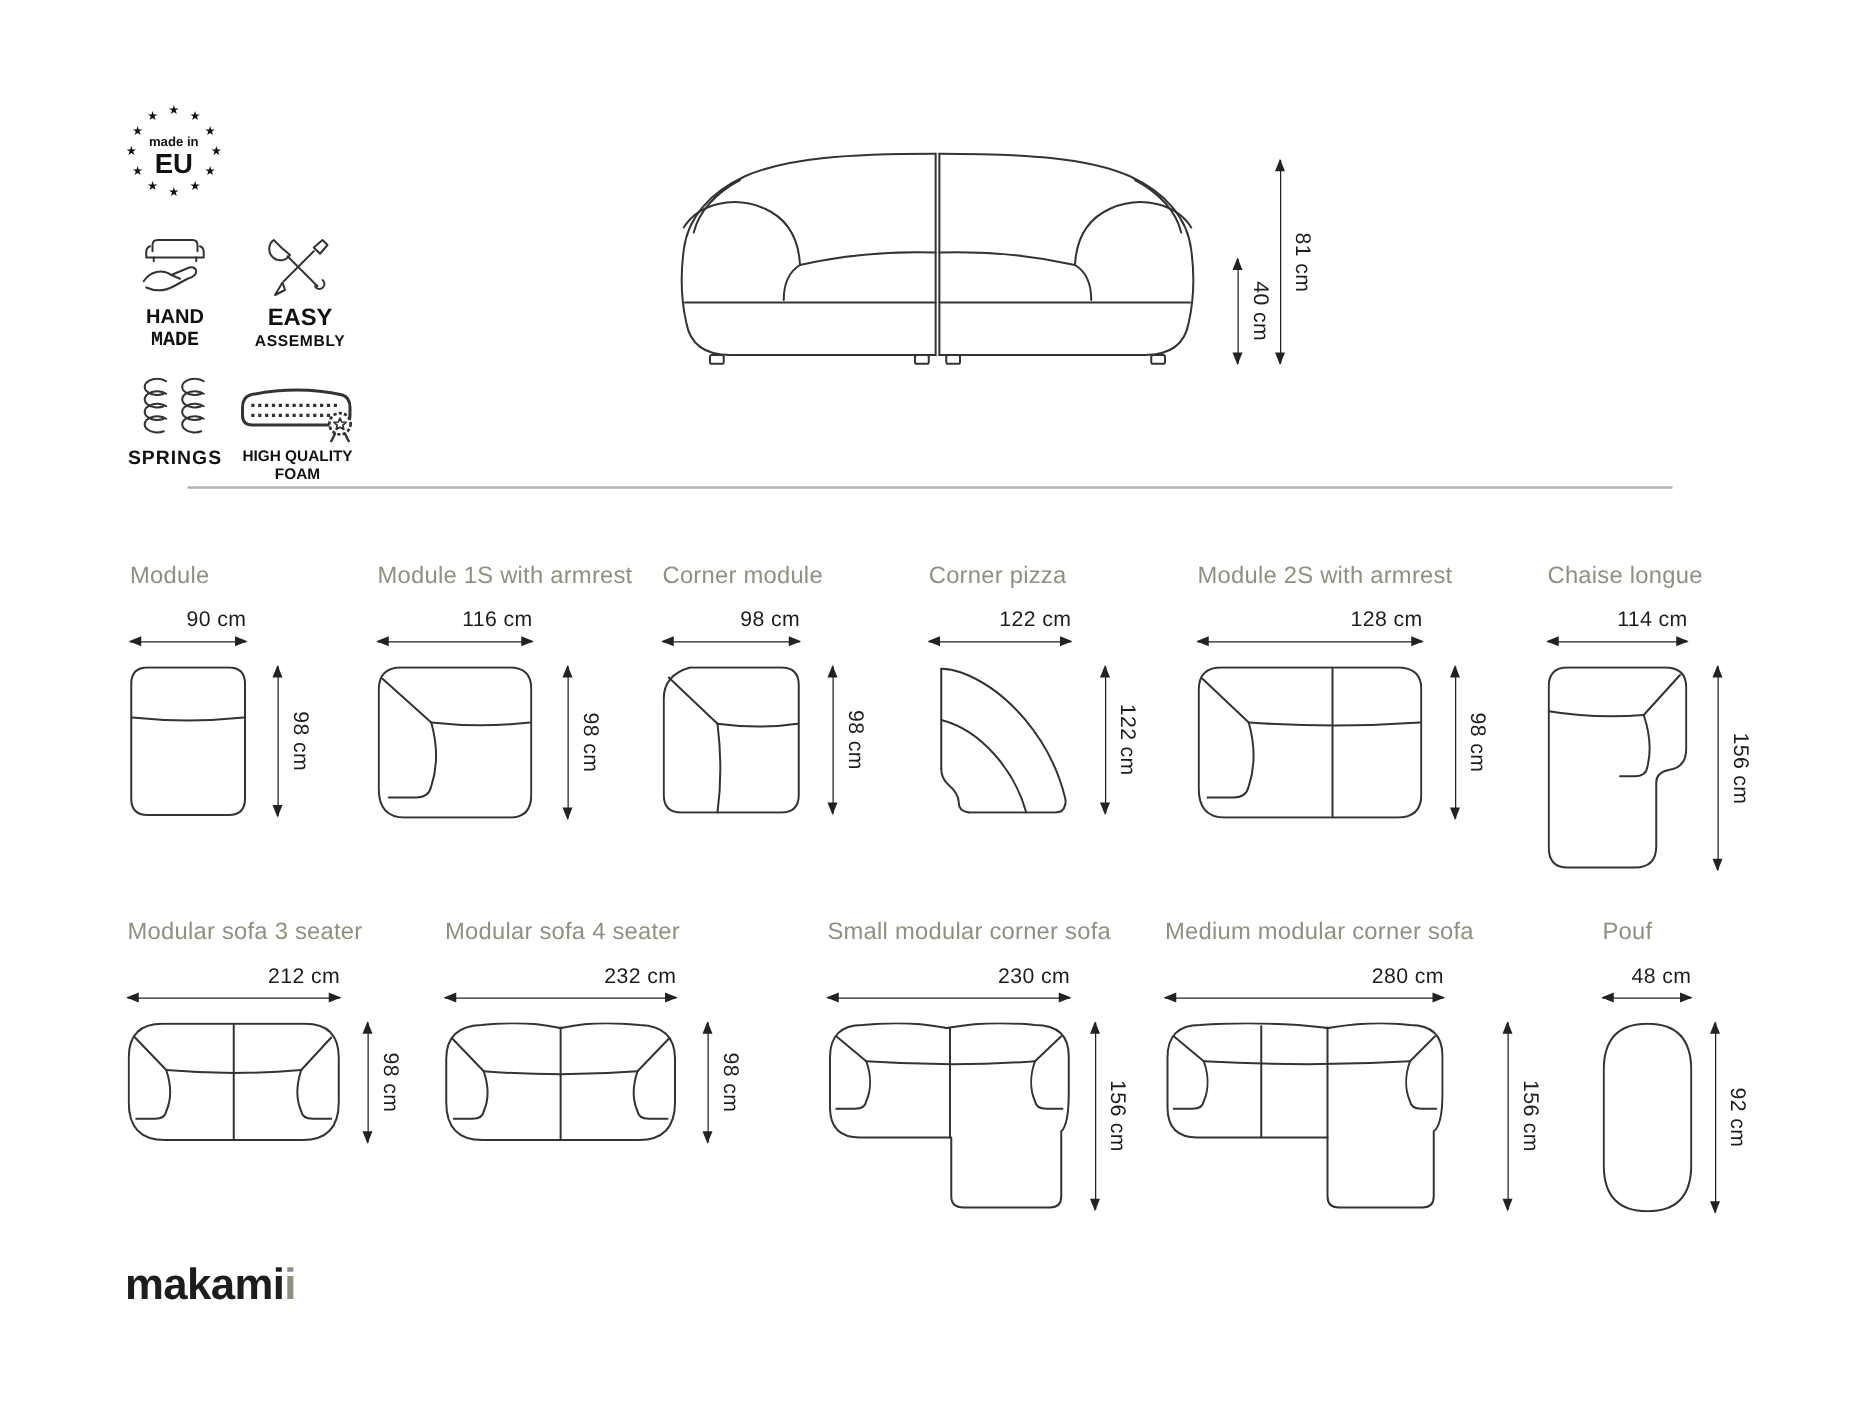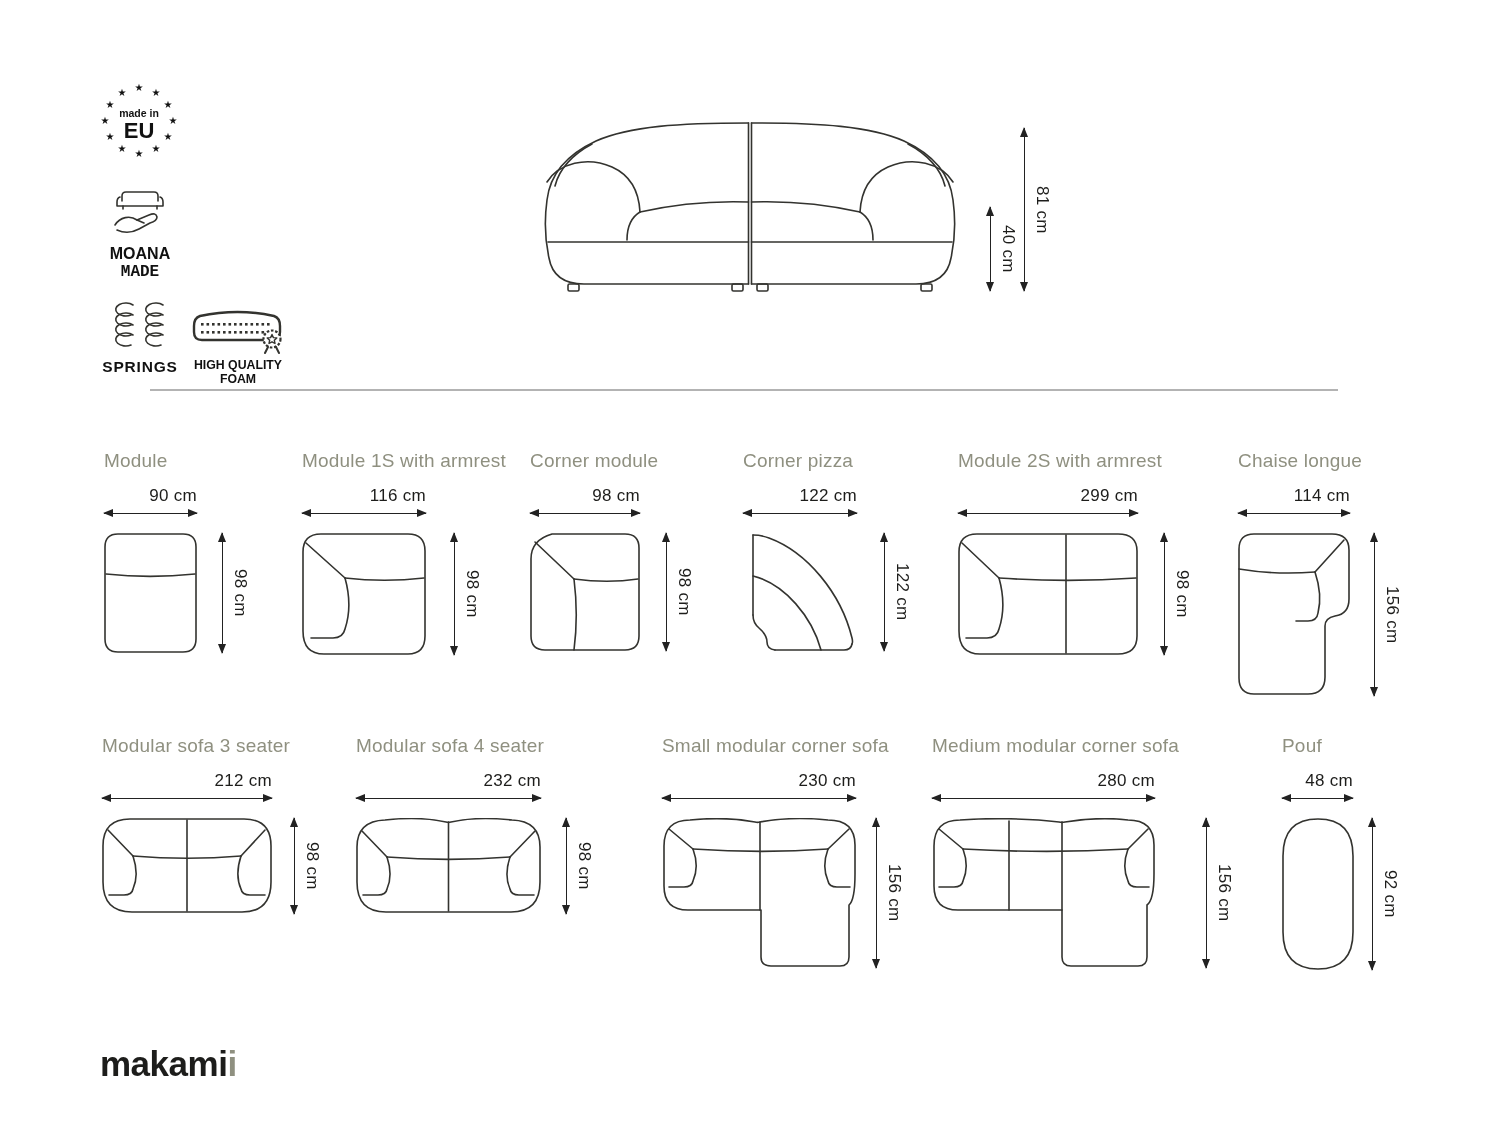--- a/index.html
+++ b/index.html
@@ -27,21 +27,21 @@
   .ab{bottom:-1px;border-top:10px solid #222;}
   .vlabel{writing-mode:vertical-rl;text-orientation:mixed;font-size:17px;color:#1d1d1b;
           margin-left:7px;align-self:center;letter-spacing:.3px;}
   
   .card{position:absolute;}
   .ptitle{font-size:19px;color:#8f9080;letter-spacing:.2px;white-space:nowrap;}
   
   .hero-title{position:absolute;text-align:center;font-size:27px;font-weight:bold;letter-spacing:1.5px;color:#1b1b19;}
   .divider{position:absolute;border-top:2px solid #b3b3b3;}
   
-  .brand{position:absolute;font-size:35px;font-weight:bold;letter-spacing:-.5px;color:#1d1d1b;margin-top:36px;}
+  .brand{position:absolute;font-size:35px;font-weight:bold;letter-spacing:-.5px;color:#1d1d1b;}
   .brand .accent{color:#8f9080;}
 </style>
 </head>
 <body>
 
 <div class="canvas">
 
   <div class="badge" style="left:98px;top:80px;width:82px;">
     <svg width="80" height="80" viewBox="0 0 80 80">
       <g fill="#111" font-family="DejaVu Sans" font-size="10" text-anchor="middle">
@@ -67,24 +67,38 @@
   <div class="badge" style="left:100px;top:188px;width:80px;">
     <svg class="stroke" width="58" height="52" viewBox="0 0 58 52">
       <g stroke-width="2.2">
         <path d="M11,13 v-5 q0,-4 4,-4 h28 q4,0 4,4 v5"></path>
         <path d="M9,9 q-3,1 -3,5 v4 h46 v-4 q0,-4 -3,-5"></path>
         <path d="M12,18 v3 M46,18 v3"></path>
         <path d="M4,37 C9,29 19,27 26,32 L38,27 Q45,24 46,29 Q46,33 39,35 L28,41 Q17,47 6,42"></path>
         <path d="M26,32 L33,35"></path>
       </g>
     </svg>
-    <div class="cap" style="font-size:16px;margin-top:5px;">MOANA</div>
+    <div class="cap" style="font-size:16px;margin-top:5px;">HAND</div>
     <div class="cap" style="font-size:16px;font-family:Liberation Mono, monospace;">MADE</div>
   </div>
 
+  <div class="badge" style="left:194px;top:188px;width:92px;">
+    <svg class="stroke" width="52" height="52" viewBox="0 0 52 52">
+      <g stroke-width="3">
+        <path d="M16,17 L40,41"></path>
+        <path d="M5,4 a9,9 0 1 0 13,12 l-7,-6 z" stroke-width="2.2"></path>
+        <path d="M38,41 a4,4 0 1 0 6,-5" stroke-width="2.2"></path>
+        <path d="M37,13 L13,37"></path>
+        <path d="M44,4 l4,4 -6,7 -5,-5 z" stroke-width="2.2"></path>
+        <path d="M12,38 l-6,10 8,-4 z" stroke-width="2.2"></path>
+      </g>
+    </svg>
+    <div class="cap" style="font-size:19px;margin-top:4px;">EASY</div>
+    <div class="cap" style="font-size:12.5px;letter-spacing:.5px;">ASSEMBLY</div>
+  </div>
 
   <div class="badge" style="left:98px;top:302px;width:84px;">
     <svg class="stroke" width="60" height="50" viewBox="0 0 60 50">
       <g stroke-width="2.4">
         <path d="M23,3 A10,6.5 0 1 0 21,13"></path>
         <path d="M23,13 A10,6.5 0 1 0 21,23"></path>
         <path d="M23,23 A10,6.5 0 1 0 21,33"></path>
         <path d="M23,33 A10,6.5 0 1 0 21,43"></path>
         <path d="M53,3 A10,6.5 0 1 0 51,13"></path>
         <path d="M53,13 A10,6.5 0 1 0 51,23"></path>
@@ -258,21 +272,21 @@
           <i class="av at"></i>
           <i class="av ab"></i>
         </div>
       <span class="vlabel">122 cm</span>
     </div>
   </div>
 
   <div class="card" style="left:958px;top:450px;">
     <div class="ptitle">Module 2S with armrest</div>
     <div class="hdim" style="left:0;top:36px;width:180px;">
-      <span class="hlabel">299 cm</span>
+      <span class="hlabel">128 cm</span>
       <div class="hline">
           <i class="ah al"></i>
           <i class="ah ar"></i>
         </div>
     </div>
     <svg class="abs stroke" style="left:0;top:83px;" width="180" height="122" viewBox="0 0 180 122">
       <path d="M19,1 H160 Q179,1 179,18 V103 Q179,121 160,121 H22 Q1,121 1,98 V19 Q1,1 19,1 Z"></path>
       <path d="M4,10 L41,45"></path>
       <path d="M41,45 C85,48 135,48 178,45"></path>
       <path d="M108,2 V120"></path>

